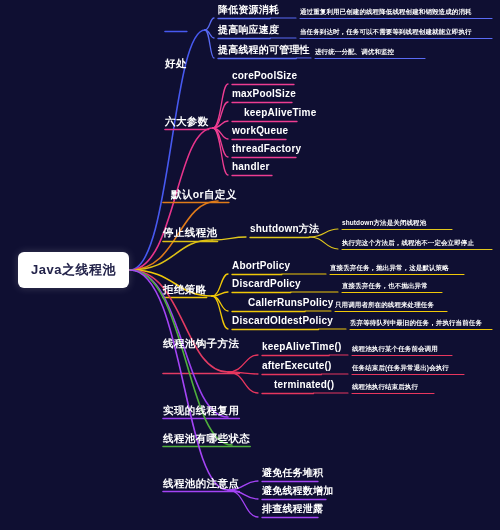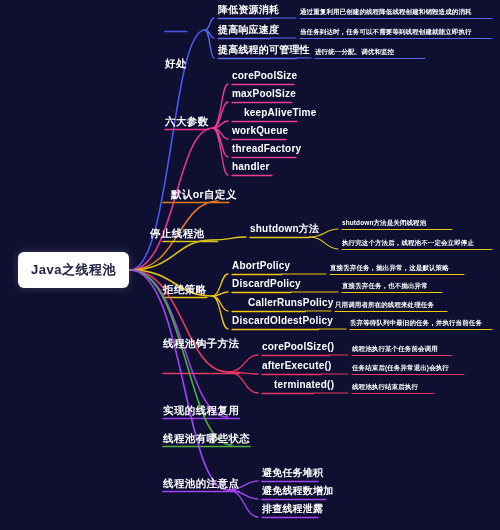--- a/index.html
+++ b/index.html
@@ -157,35 +157,35 @@
       <div class="node lvl2" style="left: 218px; top: 55px;">提高线程的可管理性</div>
       <div class="node lvl3" style="left: 315px; top: 55px;">进行统一分配、调优和监控</div>
       <div class="node lvl1" style="left: 165px; top: 126px;">六大参数</div>
       <div class="node lvl2" style="left: 232px; top: 81px;">corePoolSize</div>
       <div class="node lvl2" style="left: 232px; top: 99px;">maxPoolSize</div>
       <div class="node lvl2" style="left: 244px; top: 118px;">keepAliveTime</div>
       <div class="node lvl2" style="left: 232px; top: 136px;">workQueue</div>
       <div class="node lvl2" style="left: 232px; top: 154px;">threadFactory</div>
       <div class="node lvl2" style="left: 232px; top: 172px;">handler</div>
       <div class="node lvl1" style="left: 171px; top: 199px;">默认or自定义</div>
-      <div class="node lvl1" style="left: 150px; top: 238px;">停止线程池</div>
+      <div class="node lvl1" style="left: 163px; top: 238px; font-family: Liberation Serif, serif;">停止线程池</div>
       <div class="node lvl2" style="left: 250px; top: 234px;">shutdown方法</div>
       <div class="node lvl3" style="left: 342px; top: 226px;">shutdown方法是关闭线程池</div>
       <div class="node lvl3" style="left: 342px; top: 246px;">执行完这个方法后，线程池不一定会立即停止</div>
       <div class="node lvl1" style="left: 163px; top: 294px;">拒绝策略</div>
       <div class="node lvl2" style="left: 232px; top: 271px;">AbortPolicy</div>
       <div class="node lvl3" style="left: 330px; top: 271px;">直接丢弃任务，抛出异常，这是默认策略</div>
       <div class="node lvl2" style="left: 232px; top: 289px;">DiscardPolicy</div>
       <div class="node lvl3" style="left: 342px; top: 289px;">直接丢弃任务，也不抛出异常</div>
       <div class="node lvl2" style="left: 232px; top: 308px; padding-left: 16px;">CallerRunsPolicy</div>
       <div class="node lvl3" style="left: 335px; top: 308px;">只用调用者所在的线程来处理任务</div>
       <div class="node lvl2" style="left: 232px; top: 326px;">DiscardOldestPolicy</div>
       <div class="node lvl3" style="left: 350px; top: 326px;">丢弃等待队列中最旧的任务，并执行当前任务</div>
       <div class="node lvl1" style="left: 163px; top: 348px;">线程池钩子方法</div>
-      <div class="node lvl2" style="left: 262px; top: 352px;">corePoolSize()</div>
+      <div class="node lvl2" style="left: 262px; top: 352px;">keepAliveTime()</div>
       <div class="node lvl3" style="left: 352px; top: 352px;">线程池执行某个任务前会调用</div>
       <div class="node lvl2" style="left: 262px; top: 371px;">afterExecute()</div>
       <div class="node lvl3" style="left: 352px; top: 371px;">任务结束后(任务异常退出)会执行</div>
       <div class="node lvl2" style="left: 262px; top: 390px; padding-left: 12px;">terminated()</div>
       <div class="node lvl3" style="left: 352px; top: 390px;">线程池执行结束后执行</div>
       <div class="node lvl1" style="left: 163px; top: 415px;">实现的线程复用</div>
       <div class="node lvl1" style="left: 163px; top: 443px;">线程池有哪些状态</div>
       <div class="node lvl1" style="left: 163px; top: 488px;">线程池的注意点</div>
       <div class="node lvl2" style="left: 262px; top: 478px;">避免任务堆积</div>
       <div class="node lvl2" style="left: 262px; top: 496px;">避免线程数增加</div>

